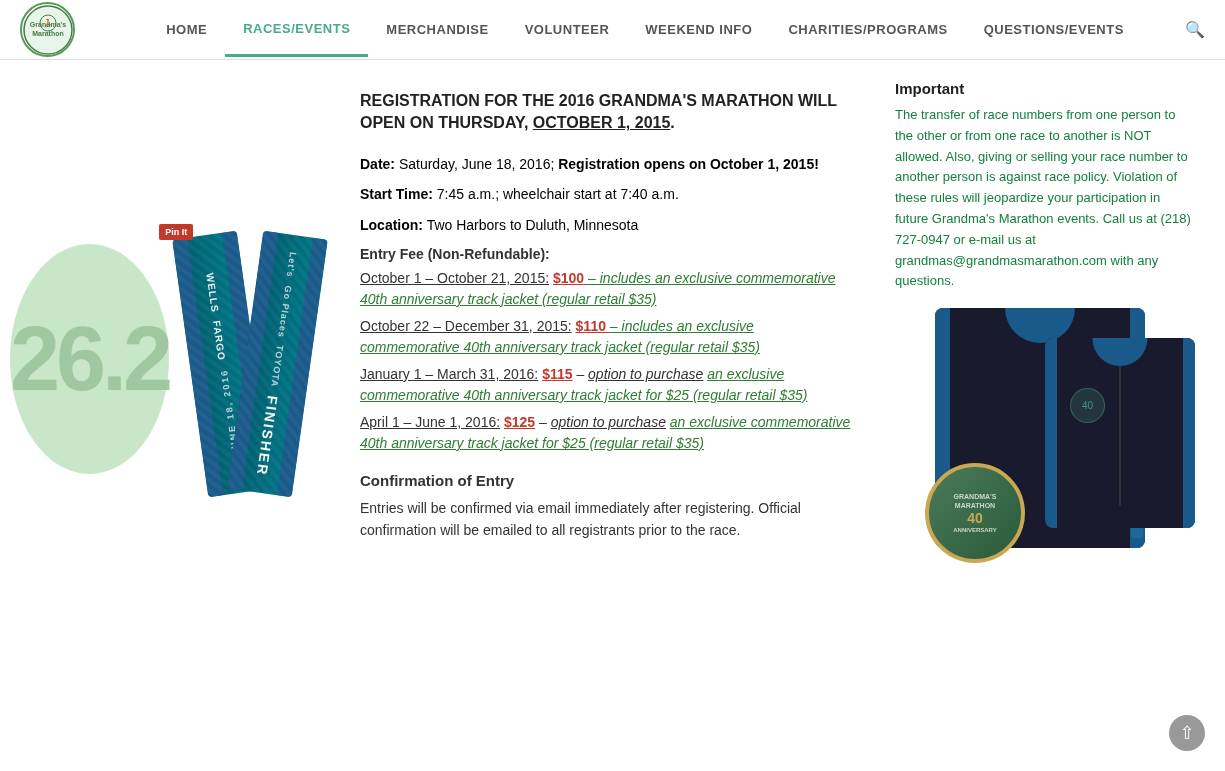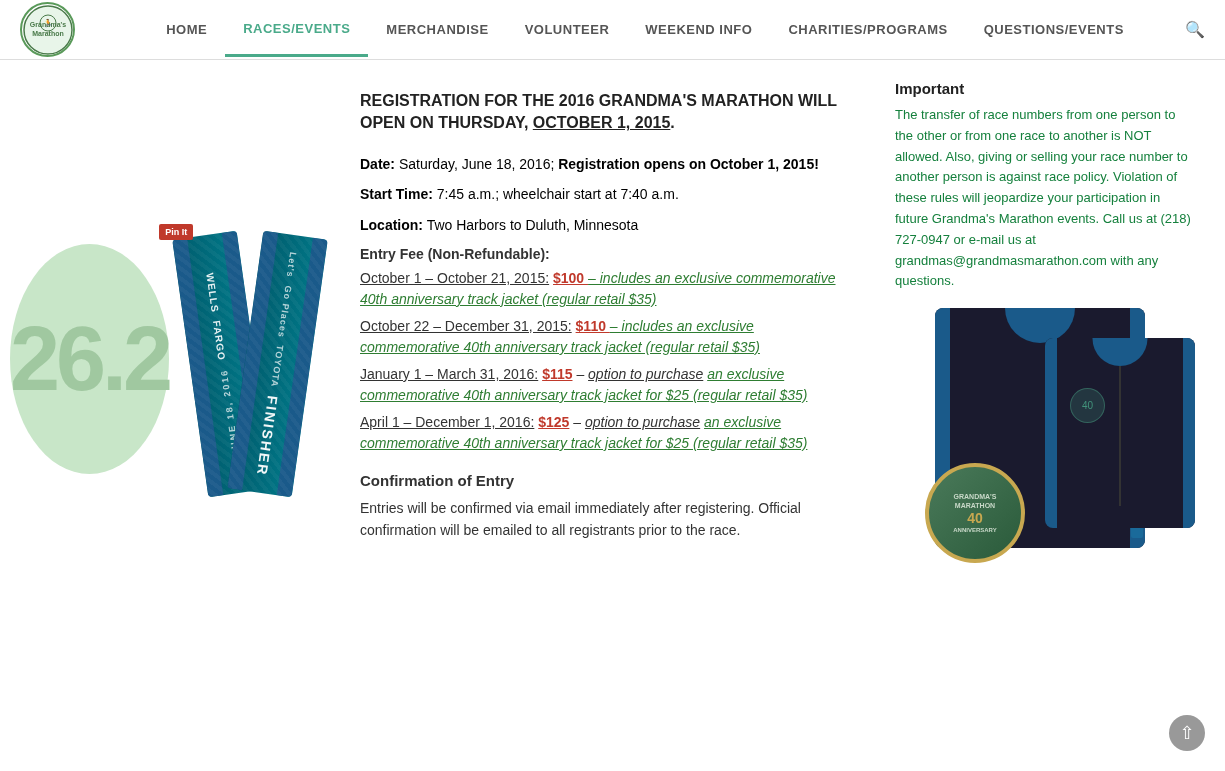--- a/index.html
+++ b/index.html
@@ -469,21 +469,21 @@
 
     <div class="fee-item">
       <a class="fee-link" href="#">January 1 – March 31, 2016:</a>
       <span class="price-red"> $115</span>
       <span> – </span>
       <a class="italic-green" href="#">option to purchase</a>
       <span class="italic-green"> an exclusive commemorative 40th anniversary track jacket for $25 (regular retail $35)</span>
     </div>
 
     <div class="fee-item">
-      <a class="fee-link" href="#">April 1 – December 1, 2016:</a>
+      <a class="fee-link" href="#">April 1 – June 1, 2016:</a>
       <span class="price-red"> $125</span>
       <span> – </span>
       <a class="italic-green" href="#">option to purchase</a>
       <span class="italic-green"> an exclusive commemorative 40th anniversary track jacket for $25 (regular retail $35)</span>
     </div>
 
 
     <p class="confirmation-title">Confirmation of Entry</p>
     <p class="confirmation-text">Entries will be confirmed via email immediately after registering. Official confirmation will be emailed to all registrants prior to the race.</p>
   </div>

